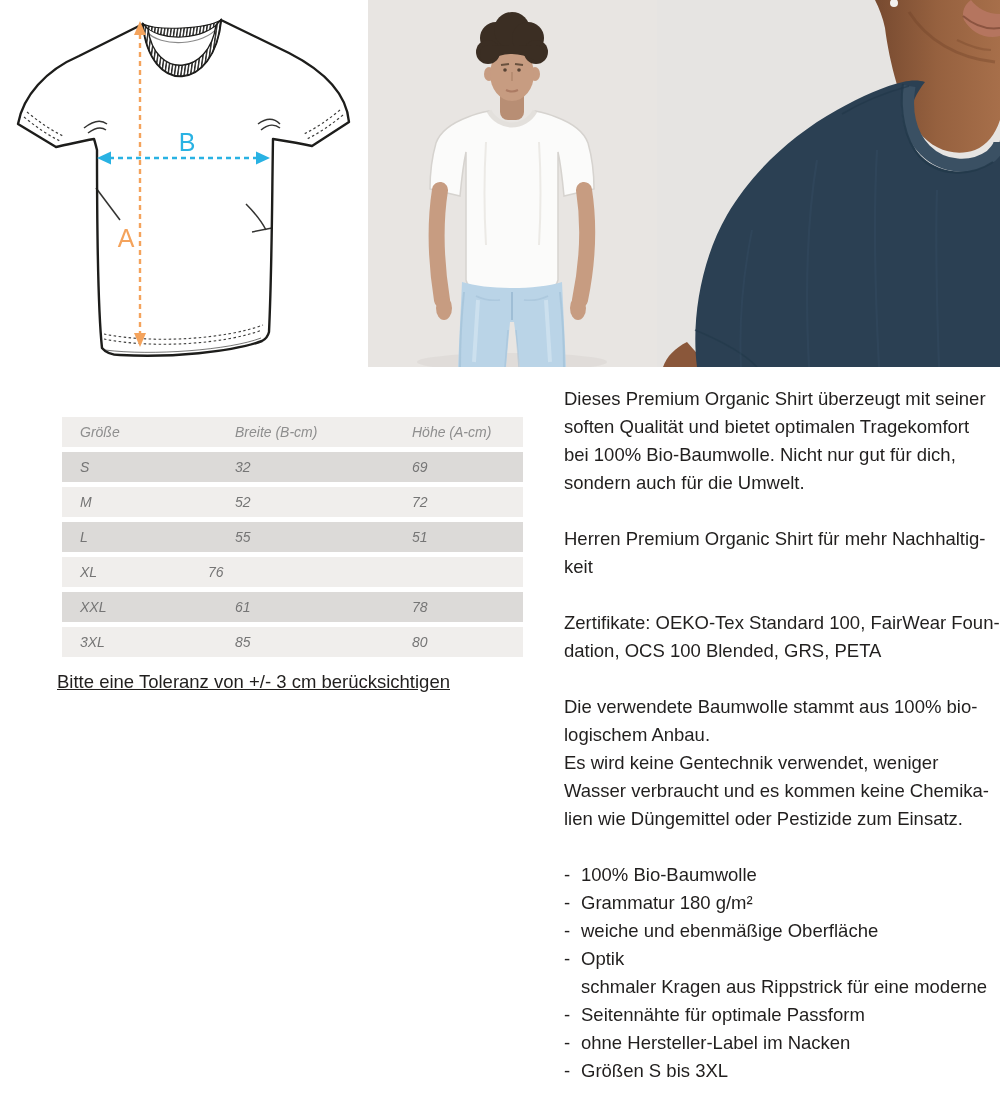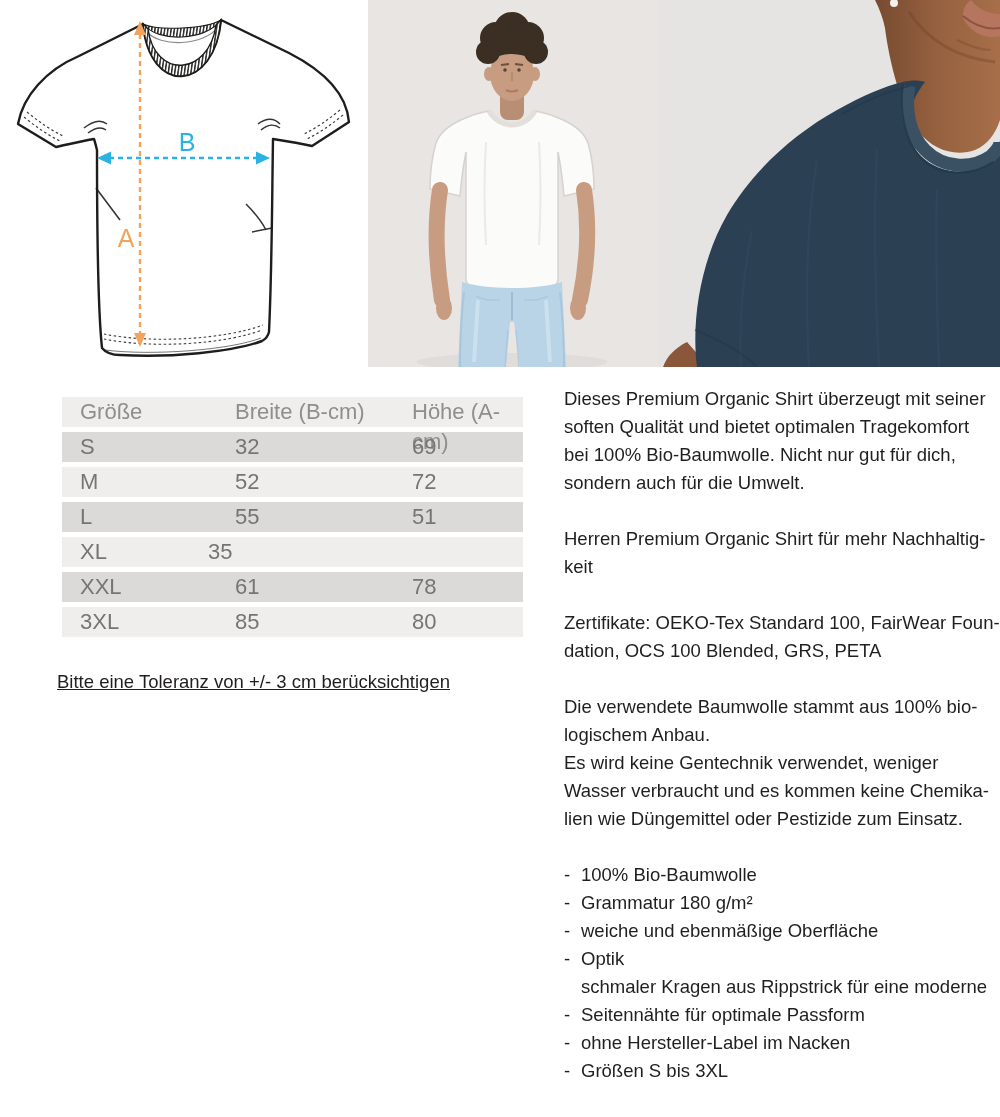--- a/index.html
+++ b/index.html
@@ -4,21 +4,21 @@
 <style>
   html,body{margin:0;padding:0;background:#fff;}
   .stage{position:relative;width:1000px;height:1117px;background:var(--page-bg,#ffffff);
          font-family:"Liberation Sans",sans-serif;overflow:hidden;}
   .panel{position:absolute;top:0;height:367px;}
   #pDraw{left:0;width:368px;background:#ffffff;}
   #pModel{left:368px;width:289px;}
   #pDetail{left:657px;width:343px;}
   svg{display:block;}
 
-  .size-table{position:absolute;left:62px;top:397px;width:461px;font-size:22px;color:var(--table-text,#757575);}
+  .size-table{position:absolute;left:62px;top:417px;width:461px;font-size:14px;color:var(--table-text,#757575);font-style:italic;}
   .trow{display:flex;height:30px;line-height:30px;margin-bottom:5px;}
   .trow.thead{background:var(--row-light,#f0eeec);color:var(--table-header-text,#8e8e8e);}
   .trow.dark{background:var(--row-dark,#dcdad8);}
   .trow.light{background:var(--row-light,#f0eeec);}
   .c1{padding-left:18px;width:128px;}
   .c2{width:177px;margin-left:27px;}
   .c3{flex:1;}
 
   .note{position:absolute;left:57px;top:671px;font-size:18.5px;color:var(--text-dark,#1f1e1d);text-decoration:underline;}
 
@@ -254,21 +254,21 @@
           <span class="c2">52</span>
           <span class="c3">72</span>
         </div>
         <div class="trow dark">
           <span class="c1">L</span>
           <span class="c2">55</span>
           <span class="c3">51</span>
         </div>
         <div class="trow light">
           <span class="c1">XL</span>
-          <span class="c3">35</span>
+          <span class="c3">76</span>
         </div>
         <div class="trow dark">
           <span class="c1">XXL</span>
           <span class="c2">61</span>
           <span class="c3">78</span>
         </div>
         <div class="trow light">
           <span class="c1">3XL</span>
           <span class="c2">85</span>
           <span class="c3">80</span>

